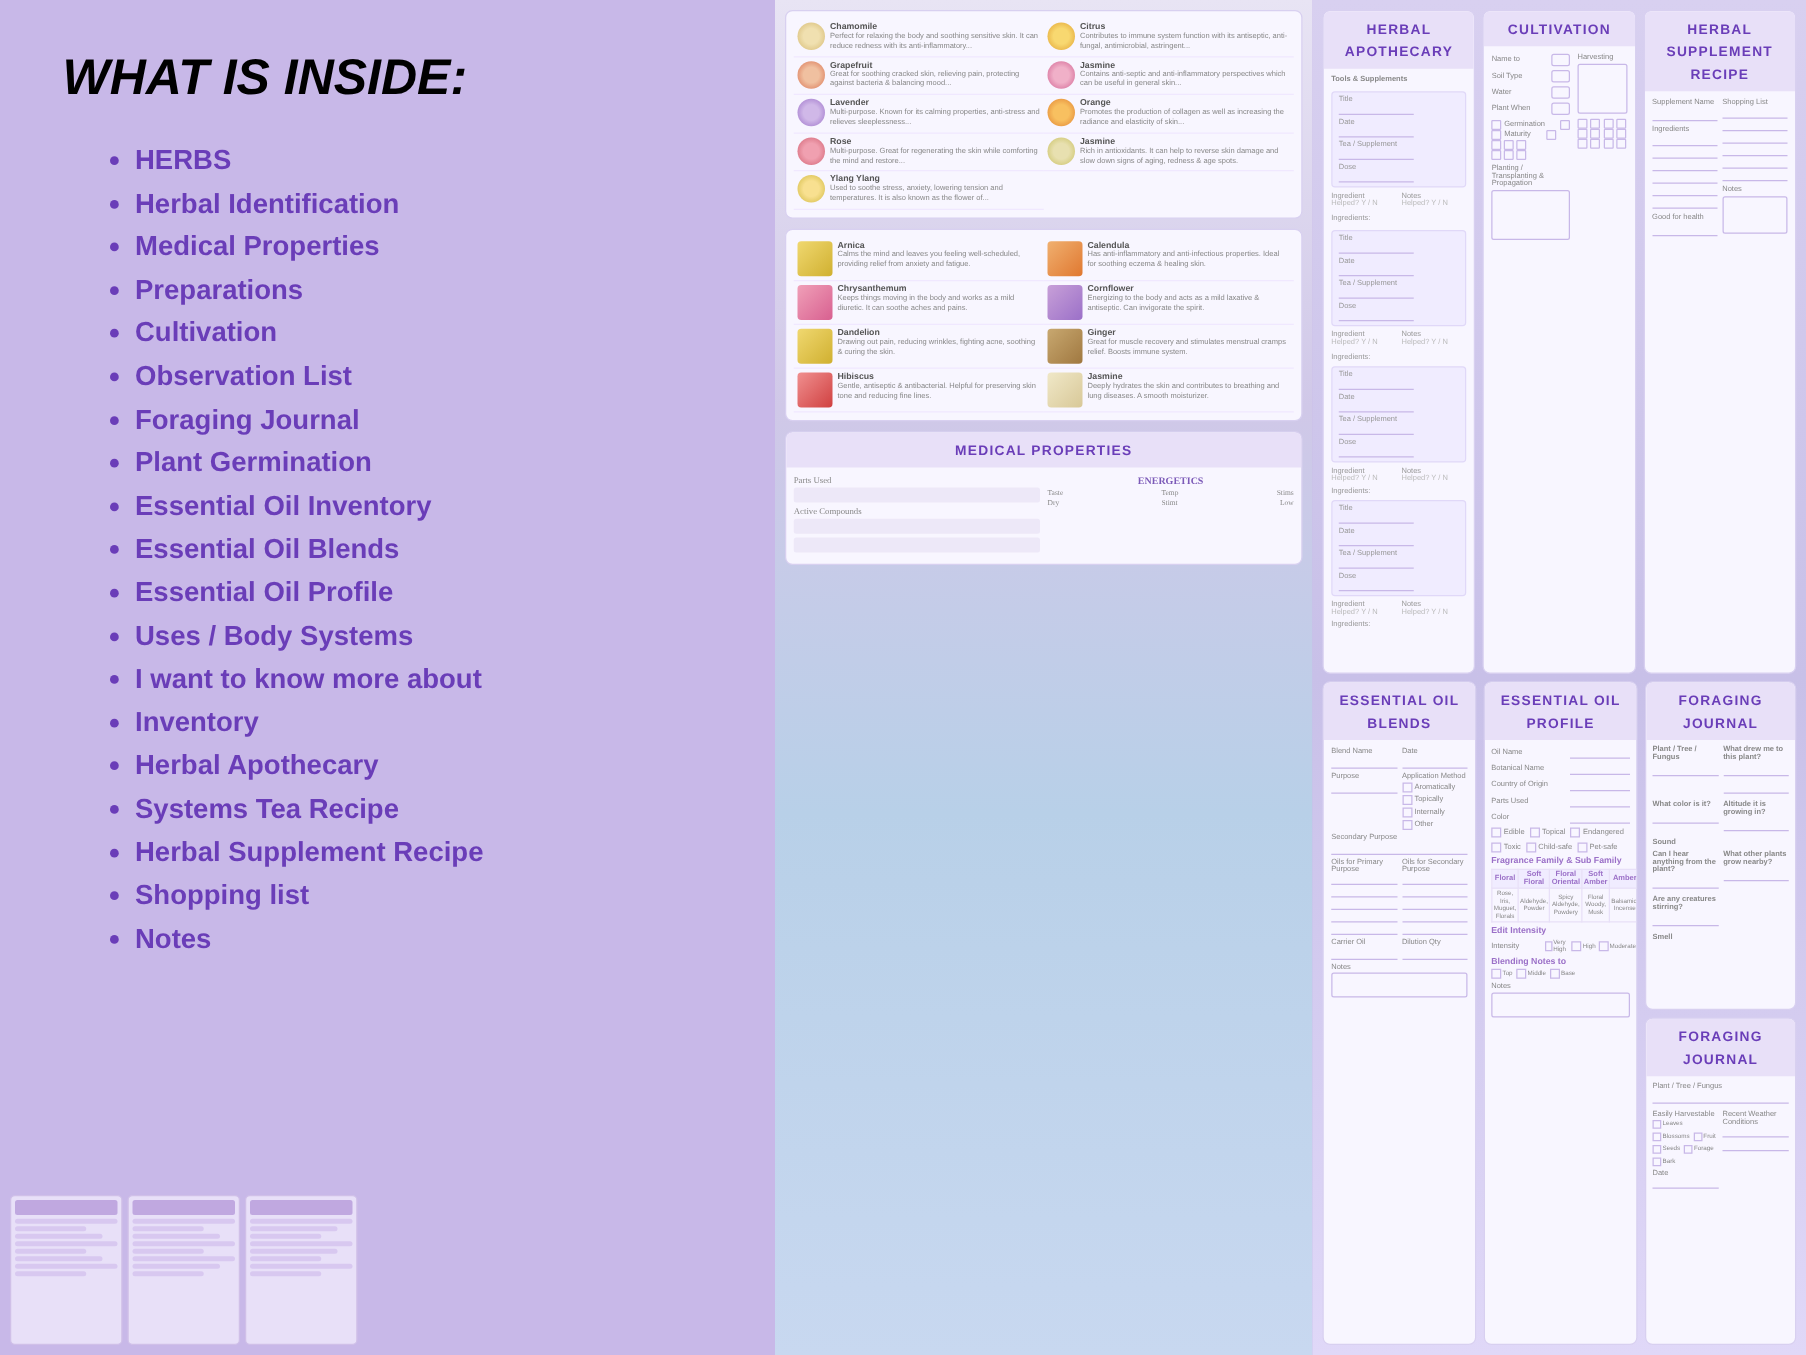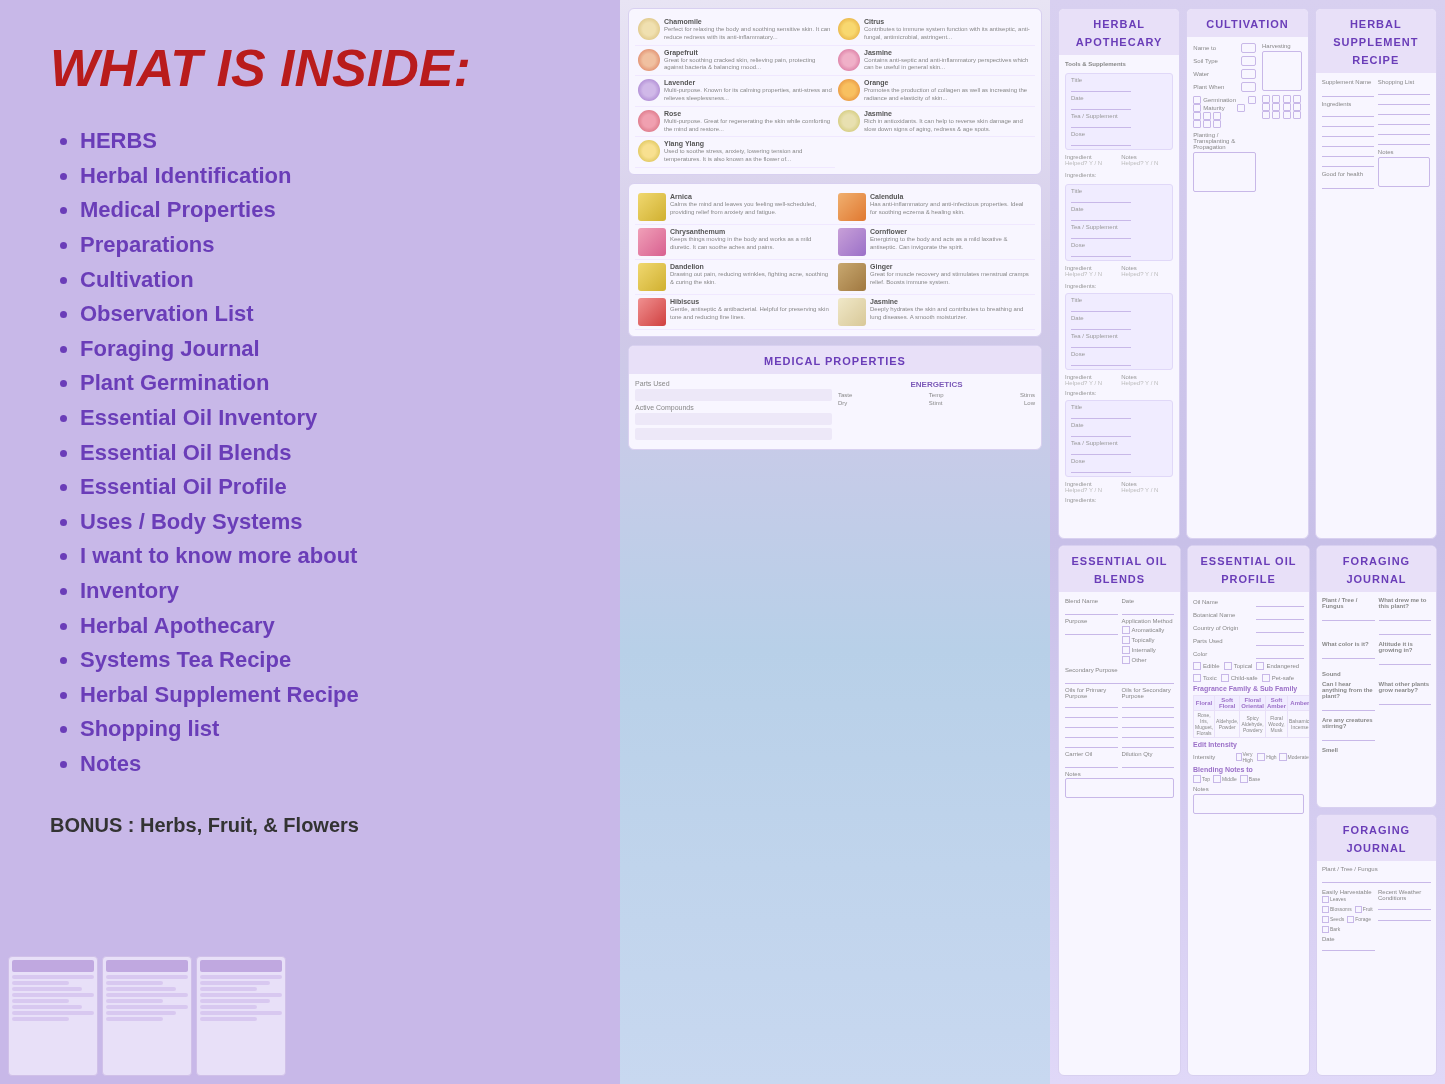--- a/index.html
+++ b/index.html
@@ -18,41 +18,42 @@
       min-width: 620px;
       background: #c8b8e8;
       padding: 40px 50px;
       display: flex;
       flex-direction: column;
       justify-content: flex-start;
       position: relative;
     }
 
     .main-title {
-      font-size: 52px;
+      font-size: 40px;
       font-weight: 900;
-      color: #b91c1c;
+      color: #000000;
       text-transform: uppercase;
       line-height: 1.1;
       margin-bottom: 30px;
       font-style: italic;
     }
 
     .content-list {
       list-style: disc;
       padding-left: 30px;
       margin-bottom: 20px;
     }
 
     .content-list li {
       font-size: 22px;
       color: #6a3db8;
       font-weight: 600;
       margin-bottom: 6px;
       line-height: 1.3;
+      margin-left: 28px;
     }
 
     .bonus-text {
       font-size: 20px;
       color: #333;
       margin-top: 10px;
     }
 
     .bonus-text span {
       font-weight: 900;
@@ -258,20 +259,21 @@
       border: 1px solid #d8d0f0;
       overflow: hidden;
       flex: 0 0 auto;
     }
 
     .med-content {
       padding: 6px;
       display: grid;
       grid-template-columns: 1fr 1fr;
       gap: 6px;
+      font-family: Liberation Serif, serif;
     }
 
     .med-left {}
     .med-right {}
 
     .med-label {
       font-size: 7px;
       color: #888;
       margin-bottom: 2px;
     }
@@ -723,24 +725,20 @@
     <li>Uses / Body Systems</li>
     <li>I want to know more about</li>
     <li>Inventory</li>
     <li>Herbal Apothecary</li>
     <li>Systems Tea Recipe</li>
     <li>Herbal Supplement Recipe</li>
     <li>Shopping list</li>
     <li>Notes</li>
   </ul>
 
-  <p class="bonus-text">
-    <span>BONUS</span>
-    <span>: Herbs, Fruit, &amp; Flowers</span>
-  </p>
 
   <div class="left-bottom-preview">
     <div class="preview-mini">
       <div class="preview-mini-header"></div>
       <div class="preview-mini-lines">
         <div class="preview-mini-line"></div>
         <div class="preview-mini-line short"></div>
         <div class="preview-mini-line medium"></div>
         <div class="preview-mini-line"></div>
         <div class="preview-mini-line short"></div>

